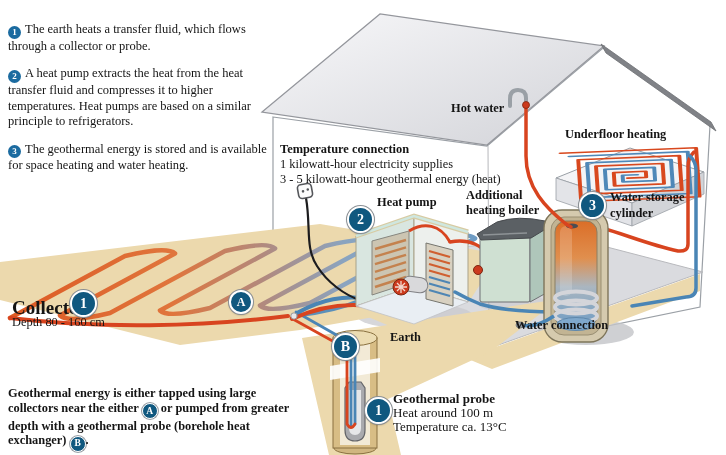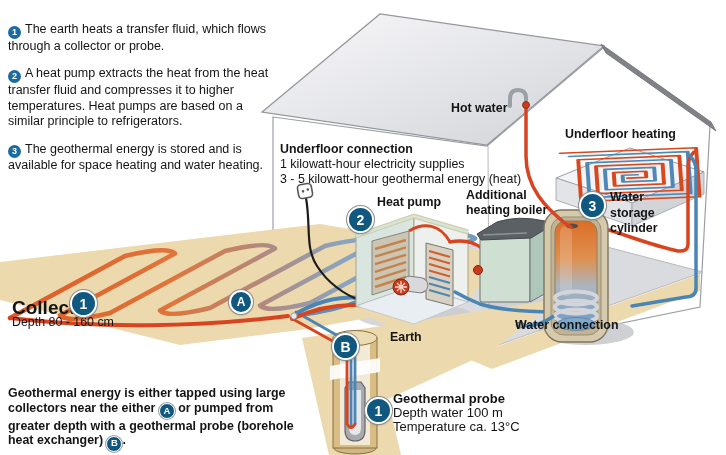--- a/index.html
+++ b/index.html
@@ -1,17 +1,17 @@
 <!DOCTYPE html>
 <html><head>
 <meta charset="utf-8">
 <style>
   html,body{margin:0;padding:0;background:#fff}
   .stage{position:relative;width:726px;height:455px;background:#fff;
-         font-family:Liberation Sans, sans-serif;color:#141414;overflow:hidden}
+         font-family:Liberation Serif, serif;color:#141414;overflow:hidden}
   .stage svg{position:absolute;left:0;top:0}
   .lbl{position:absolute;font-size:12.4px;line-height:15px;white-space:nowrap}
   .wrap{white-space:normal}
   .b{font-weight:bold}
   .steps{position:absolute;left:8px;top:22px;width:272px;font-size:12.5px;line-height:15.5px}
   .step{margin:0 0 12px 0}
   .bullet{display:inline-flex;width:13px;height:13px;border-radius:50%;background:#1b6ba0;color:#fff;
           font-size:9px;font-weight:bold;align-items:center;justify-content:center;
           vertical-align:-1.5px;margin-right:4px}
   .badge{position:absolute;width:23px;height:23px;display:flex;align-items:center;justify-content:center;
@@ -190,41 +190,41 @@
   </g>
 </svg>
 
   <div class="steps">
     <p class="step"><span class="bullet">1</span><span>The earth heats a transfer fluid, which flows through a collector or probe.</span></p>
     <p class="step"><span class="bullet">2</span><span>A heat pump extracts the heat from the heat transfer fluid and compresses it to higher temperatures. Heat pumps are based on a similar principle to refrigerators.</span></p>
     <p class="step"><span class="bullet">3</span><span>The geothermal energy is stored and is available for space heating and water heating.</span></p>
   </div>
 
   <div class="lbl" style="left:280px;top:142px">
-    <div class="b">Underfloor connection</div>
+    <div class="b">Temperature connection</div>
     <div>1 kilowatt-hour electricity supplies</div>
     <div>3 - 5 kilowatt-hour geothermal energy (heat)</div>
   </div>
 
   <div class="lbl b" style="left:451px;top:101px">Hot water</div>
   <div class="lbl b" style="left:565px;top:127px">Underfloor heating</div>
   <div class="lbl b" style="left:377px;top:195px">Heat pump</div>
   <div class="lbl b wrap" style="left:466px;top:188px;width:92px">Additional heating boiler</div>
   <div class="lbl b wrap" style="left:610px;top:190px;width:80px;line-height:15.5px">Water storage cylinder</div>
   <div class="lbl b" style="left:515px;top:318px">Water connection</div>
   <div class="lbl b" style="left:390px;top:330px">Earth</div>
 
   <div class="lbl collector-lbl" style="left:12px;top:300px">
     <div class="b t">Collector</div>
     <div>Depth 80 - 160 cm</div>
   </div>
 
   <div class="lbl probe-lbl" style="left:393px;top:392px">
     <div class="b">Geothermal probe</div>
-    <div>Depth water 100 m</div>
+    <div>Heat around 100 m</div>
     <div>Temperature ca. 13°C</div>
   </div>
 
   <div class="foot">
     <span>Geothermal energy is either tapped using large collectors near the either</span>
     <span class="mini">A</span>
     <span>or pumped from greater depth with a geothermal probe (borehole heat exchanger)</span>
     <span class="mini">B</span><span>.</span>
   </div>
 

